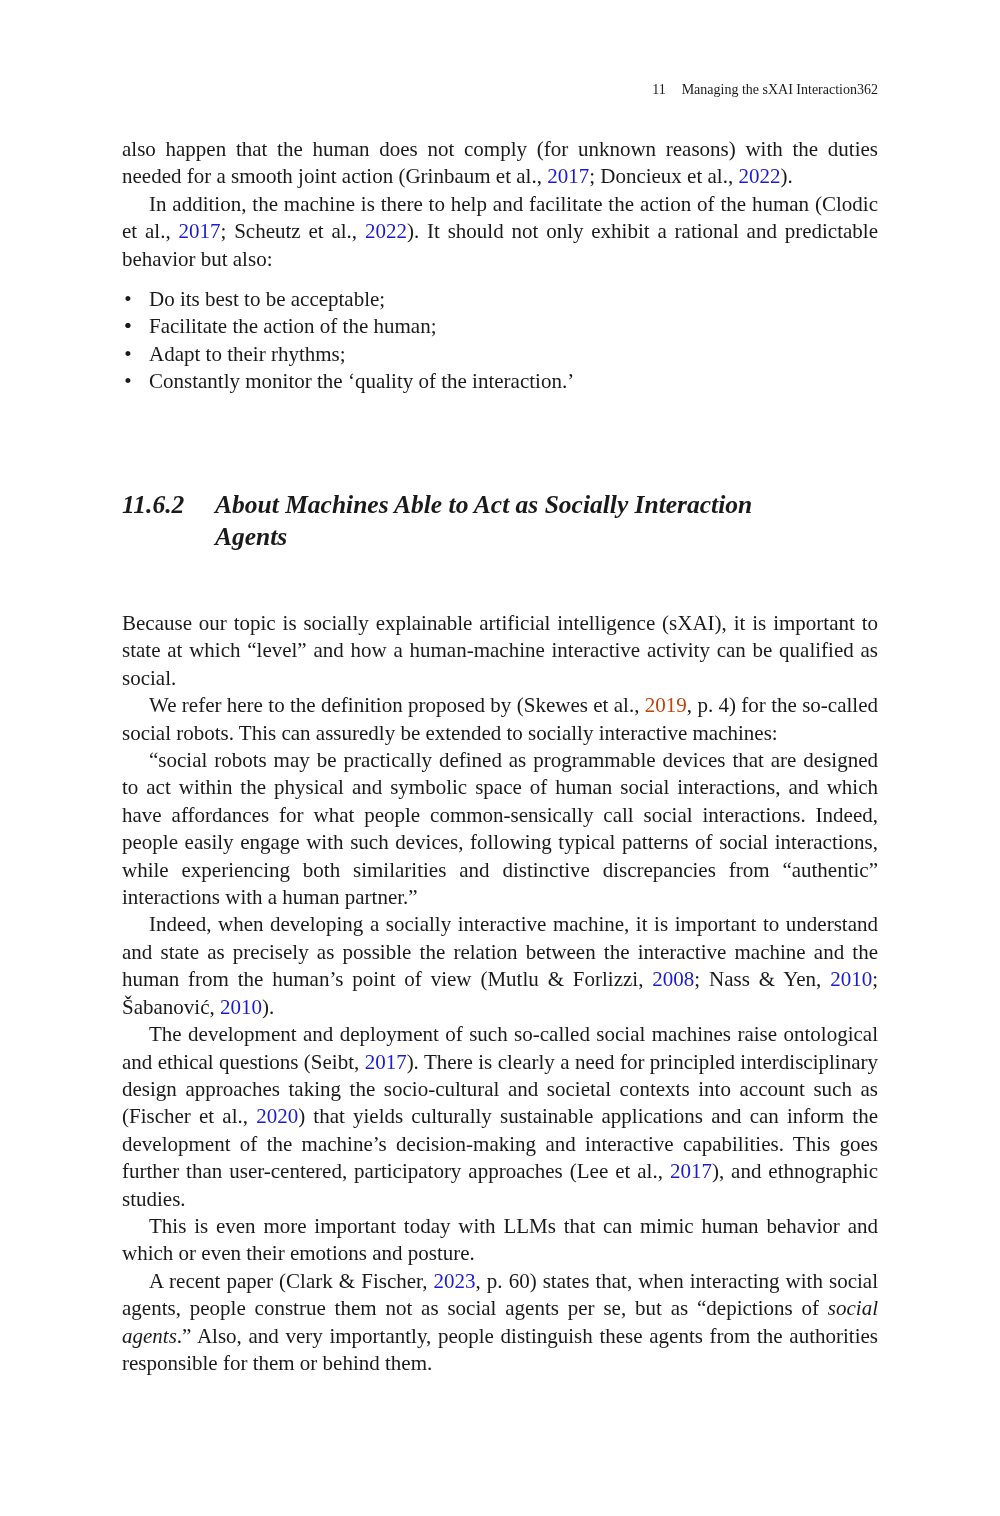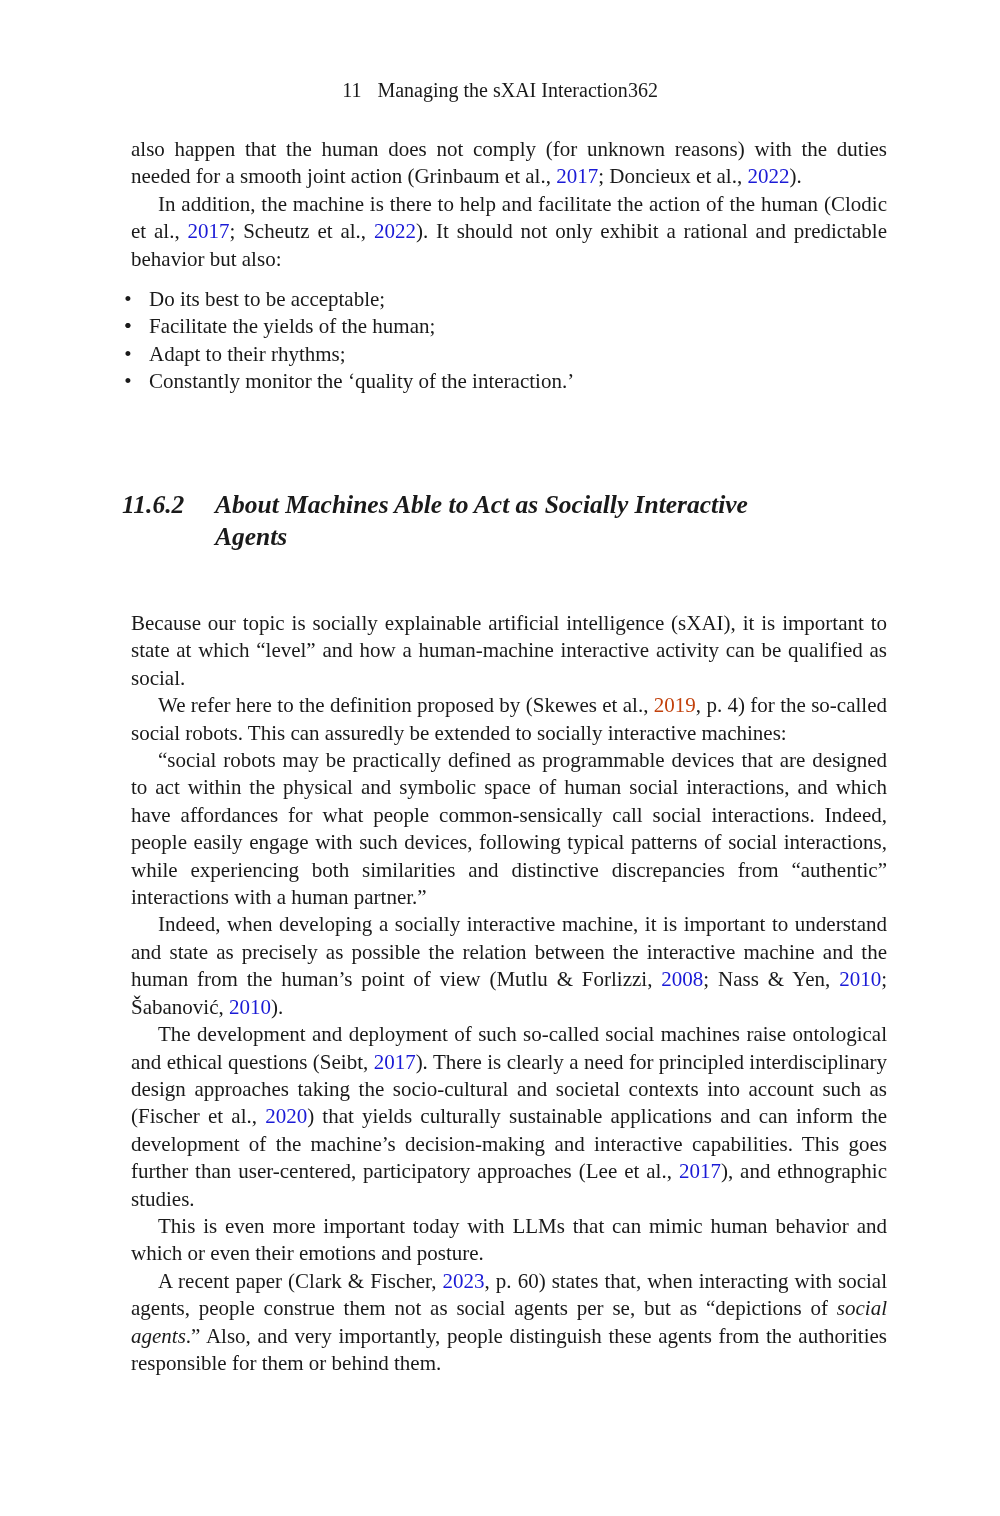--- a/index.html
+++ b/index.html
@@ -4,28 +4,27 @@
 <style>
   html, body { margin: 0; padding: 0; background: #ffffff; }
   body {
     width: 1000px; height: 1516px; position: relative; overflow: hidden;
     font-family: "Liberation Serif", "DejaVu Serif", serif;
     color: #1a1a1a;
   }
   .page { position: absolute; left: 122px; top: 0; width: 756px; }
   .running-head {
     position: absolute; top: 79px; left: 0; width: 756px;
-    font-size: 20px; line-height: 22px;
-    display: flex; justify-content: center;
+    font-size: 14px; line-height: 22px;
+    display: flex; justify-content: flex-end;
   }
   .running-head .chap-num { margin-right: 16px; }
   .text {
     font-size: 21px; line-height: 27.4px; text-align: justify;
     hyphens: manual;
-    margin-left: 9px;
   }
   .p { margin: 0; }
   .p.indent { text-indent: 27px; }
   .last-left { text-align-last: left; }
   a.cite { color: #1a1ad6; text-decoration: none; }
   .bullets { list-style: none; margin: 0; padding: 0; }
   .bullets li { position: relative; padding-left: 27px; }
   .bullets li .bullet { position: absolute; left: 0; top: 0; width: 12px; text-align: center; }
   .heading {
     position: absolute; top: 489px; left: 0; width: 756px;
@@ -49,28 +48,28 @@
   </div>
 
   <div class="text" id="block1" style="position:absolute; top:136px; left:0; width:756px;">
       <p class="p last-left"><span>also happen that the human does not comply (for unknown reasons) with the duties needed for a smooth joint action (Grinbaum et al., </span><a class="cite" href="#" style="color: rgb(26, 26, 214);">2017</a><span>; Doncieux et al., </span><a class="cite" href="#" style="color: rgb(26, 26, 214);">2022</a><span>).</span></p>
       <p class="p last-left indent"><span>In addition, the machine is there to help and facilitate the action of the human (Clodic et al., </span><a class="cite" href="#" style="color: rgb(26, 26, 214);">2017</a><span>; Scheutz et al., </span><a class="cite" href="#" style="color: rgb(26, 26, 214);">2022</a><span>). It should not only exhibit a rational and predictable behavior but also:</span></p>
     </div>
 
   <ul class="text bullets" id="bullets" style="position:absolute; top:286px; left:0; width:756px;">
       <li><span class="bullet">•</span><span>Do its best to be acceptable;</span></li>
       <li><span class="bullet">•</span></li>
-      <li><span class="bullet">•</span><span>Facilitate the yields of the human;</span></li>
+      <li><span class="bullet">•</span><span>Facilitate the action of the human;</span></li>
       <li><span class="bullet">•</span><span>Adapt to their rhythms;</span></li>
       <li><span class="bullet">•</span><span>Constantly monitor the ‘quality of the interaction.’</span></li>
     </ul>
 
   <div class="heading">
     <span class="h-num">11.6.2</span>
-    <span class="h-title">About Machines Able to Act as Socially Interactive Agents</span>
+    <span class="h-title">About Machines Able to Act as Socially Interaction Agents</span>
   </div>
 
   <div class="text" id="block2" style="position:absolute; top:610px; left:0; width:756px;">
       <p class="p last-left"><span>Because our topic is socially explainable artificial intelligence (sXAI), it is impor­tant to state at which “level” and how a human-machine interactive activity can be qualified as social.</span></p>
       <p class="p last-left indent"><span>We refer here to the definition proposed by (Skewes et al., </span><a class="cite" href="#" style="color: #c2410c;">2019</a><span>, p. 4) for the so-called social robots. This can assuredly be extended to socially interactive machines:</span></p>
       <p class="p last-left indent"><span>“social robots may be practically defined as programmable devices that are designed to act within the physical and symbolic space of human social interac­tions, and which have affordances for what people common-sensically call social interactions. Indeed, people easily engage with such devices, following typical patterns of social interactions, while experiencing both similarities and distinctive discrepancies from “authentic” interactions with a human partner.”</span></p>
       <p class="p last-left indent"><span>Indeed, when developing a socially interactive machine, it is important to understand and state as precisely as possible the relation between the interactive machine and the human from the human’s point of view (Mutlu &amp; Forlizzi, </span><a class="cite" href="#" style="color: rgb(26, 26, 214);">2008</a><span>; Nass &amp; Yen, </span><a class="cite" href="#" style="color: rgb(26, 26, 214);">2010</a><span>; Šabanović, </span><a class="cite" href="#" style="color: rgb(26, 26, 214);">2010</a><span>).</span></p>
       <p class="p last-left indent"><span>The development and deployment of such so-called social machines raise ontological and ethical questions (Seibt, </span><a class="cite" href="#" style="color: rgb(26, 26, 214);">2017</a><span>). There is clearly a need for principled interdisciplinary design approaches taking the socio-cultural and societal contexts into account such as (Fischer et al., </span><a class="cite" href="#" style="color: rgb(26, 26, 214);">2020</a><span>) that yields culturally sustainable applications and can inform the development of the machine’s decision-making and interactive capabilities. This goes further than user-centered, participatory approaches (Lee et al., </span><a class="cite" href="#" style="color: rgb(26, 26, 214);">2017</a><span>), and ethnographic studies.</span></p>
       <p class="p last-left indent"><span>This is even more important today with LLMs that can mimic human behavior and which or even their emotions and posture.</span></p>
       <p class="p last-left indent"><span>A recent paper (Clark &amp; Fischer, </span><a class="cite" href="#" style="color: rgb(26, 26, 214);">2023</a><span>, p. 60) states that, when interacting with social agents, people construe them not as social agents per se, but as “depictions of </span><span class="em">social agents</span><span>.” Also, and very importantly, people distinguish these agents from the authorities responsible for them or behind them.</span></p>

